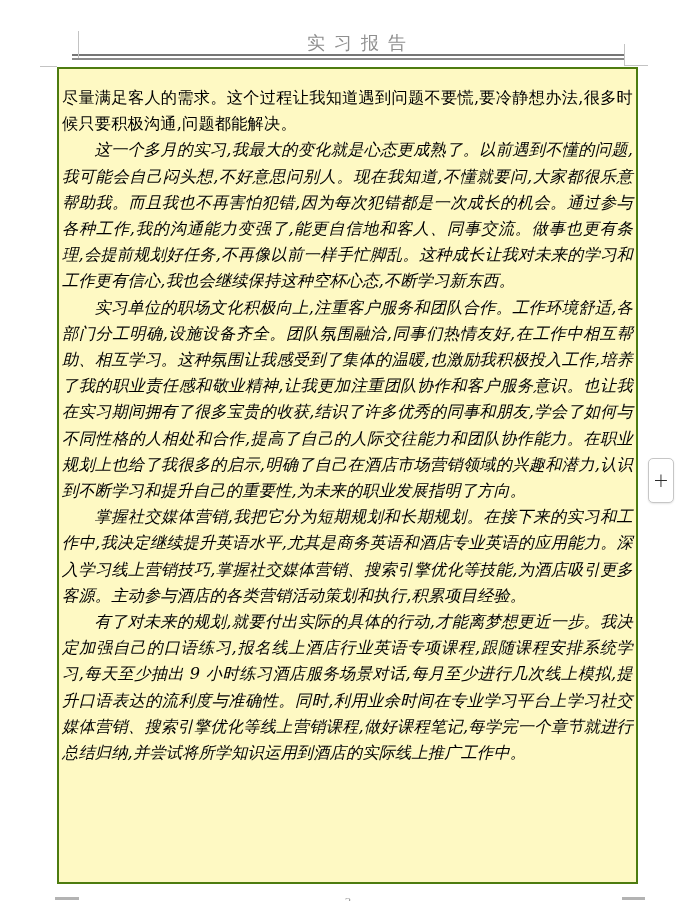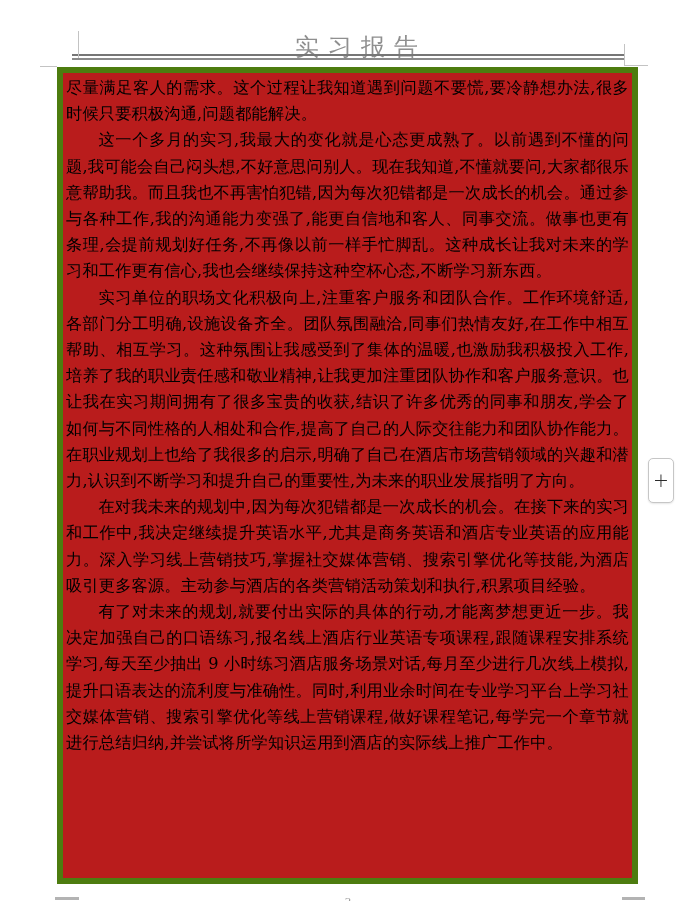--- a/index.html
+++ b/index.html
@@ -4,47 +4,47 @@
 <style>
   html,body{margin:0;padding:0;}
   body{
     width:683px;height:901px;position:relative;overflow:hidden;
     background:#ffffff;
     font-family:"DejaVu Serif","Liberation Serif",serif;
   }
   
   .page-title{
     position:absolute;top:31px;left:361px;transform:translateX(-50%);
-    font-size:24px;color:#8f8f8f;letter-spacing:9px;white-space:nowrap;
+    font-size:18px;color:#8f8f8f;letter-spacing:9px;white-space:nowrap;
   }
   .header-rule{
     position:absolute;left:72px;top:54px;width:552px;height:2px;
     border-top:2px solid #767676;border-bottom:2px solid #8a8a8a;
     box-sizing:content-box;background:transparent;
   }
   
   .mark{position:absolute;background:#c3c3c3;}
   .mark-header-left-v{left:78px;top:31px;width:1px;height:27px;}
   .mark-header-right-v{left:624px;top:44px;width:1px;height:21px;}
   .mark-body-left-h{left:40px;top:66px;width:17px;height:1px;}
   .mark-body-right-h{left:624px;top:65px;width:24px;height:1px;}
   .mark-footer-left{left:55px;top:897px;width:24px;height:3px;background:#b3b3b3;}
   .mark-footer-right{left:622px;top:897px;width:23px;height:3px;background:#b3b3b3;}
   
   .text-cell{
     position:absolute;left:57px;top:67px;width:581px;height:817px;
-    box-sizing:border-box;border:6px solid #4d7c0f;
-    padding:2px 3px 0 3px;overflow:hidden;background:#b91c1c;
+    box-sizing:border-box;border:2px solid #4d7c0f;
+    padding:16px 3px 0 3px;overflow:hidden;background:#fef9c3;
   }
   .text-cell p{
     margin:0;font-size:16.2px;line-height:26.2px;color:#000000;
     text-align:justify;text-justify:inter-ideograph;
     letter-spacing:0.2px;
   }
-  .text-cell p.indent{text-indent:2em;}
+  .text-cell p.indent{text-indent:2em;font-style:italic;}
   
   .insert-btn{
     position:absolute;left:648px;top:458px;width:26px;height:45px;
     box-sizing:border-box;background:#ffffff;border:1px solid #c6c6c6;
     border-radius:5px;box-shadow:0 1px 2px rgba(0,0,0,0.10);
     display:flex;align-items:center;justify-content:center;
     cursor:pointer;padding:0;
     font-family:"DejaVu Sans","Liberation Sans",sans-serif;
   }
   .insert-btn .plus{
@@ -68,21 +68,21 @@
 <div class="mark mark-header-right-v"></div>
 <div class="mark mark-body-left-h"></div>
 <div class="mark mark-body-right-h"></div>
 <div class="mark mark-footer-left"></div>
 <div class="mark mark-footer-right"></div>
 
 <div class="text-cell">
     <p class="">尽量满足客人的需求。这个过程让我知道遇到问题不要慌,要冷静想办法,很多时候只要积极沟通,问题都能解决。</p>
     <p class="indent">这一个多月的实习,我最大的变化就是心态更成熟了。以前遇到不懂的问题,我可能会自己闷头想,不好意思问别人。现在我知道,不懂就要问,大家都很乐意帮助我。而且我也不再害怕犯错,因为每次犯错都是一次成长的机会。通过参与各种工作,我的沟通能力变强了,能更自信地和客人、同事交流。做事也更有条理,会提前规划好任务,不再像以前一样手忙脚乱。这种成长让我对未来的学习和工作更有信心,我也会继续保持这种空杯心态,不断学习新东西。</p>
     <p class="indent">实习单位的职场文化积极向上,注重客户服务和团队合作。工作环境舒适,各部门分工明确,设施设备齐全。团队氛围融洽,同事们热情友好,在工作中相互帮助、相互学习。这种氛围让我感受到了集体的温暖,也激励我积极投入工作,培养了我的职业责任感和敬业精神,让我更加注重团队协作和客户服务意识。也让我在实习期间拥有了很多宝贵的收获,结识了许多优秀的同事和朋友,学会了如何与不同性格的人相处和合作,提高了自己的人际交往能力和团队协作能力。在职业规划上也给了我很多的启示,明确了自己在酒店市场营销领域的兴趣和潜力,认识到不断学习和提升自己的重要性,为未来的职业发展指明了方向。</p>
-    <p class="indent">在对我未来的规划中,因为每次犯错都是一次成长的机会。在接下来的实习和工作中,我决定继续提升英语水平,尤其是商务英语和酒店专业英语的应用能力。深入学习线上营销技巧,掌握社交媒体营销、搜索引擎优化等技能,为酒店吸引更多客源。主动参与酒店的各类营销活动策划和执行,积累项目经验。</p>
+    <p class="indent">掌握社交媒体营销,我把它分为短期规划和长期规划。在接下来的实习和工作中,我决定继续提升英语水平,尤其是商务英语和酒店专业英语的应用能力。深入学习线上营销技巧,掌握社交媒体营销、搜索引擎优化等技能,为酒店吸引更多客源。主动参与酒店的各类营销活动策划和执行,积累项目经验。</p>
     <p class="indent">有了对未来的规划,就要付出实际的具体的行动,才能离梦想更近一步。我决定加强自己的口语练习,报名线上酒店行业英语专项课程,跟随课程安排系统学习,每天至少抽出 9 小时练习酒店服务场景对话,每月至少进行几次线上模拟,提升口语表达的流利度与准确性。同时,利用业余时间在专业学习平台上学习社交媒体营销、搜索引擎优化等线上营销课程,做好课程笔记,每学完一个章节就进行总结归纳,并尝试将所学知识运用到酒店的实际线上推广工作中。</p>
   </div>
 
 <button class="insert-btn">
   <span class="plus">+</span>
 </button>
 
 <div class="page-number">3</div>
 
 </body></html>

